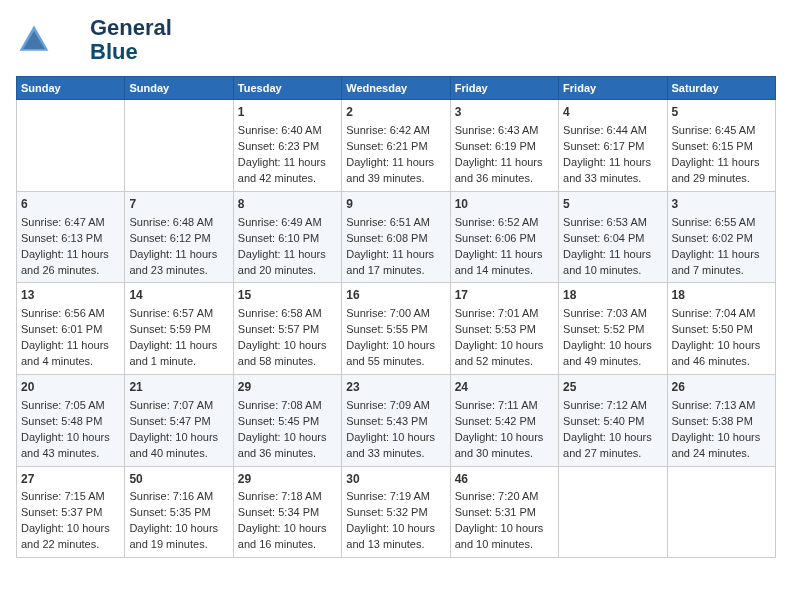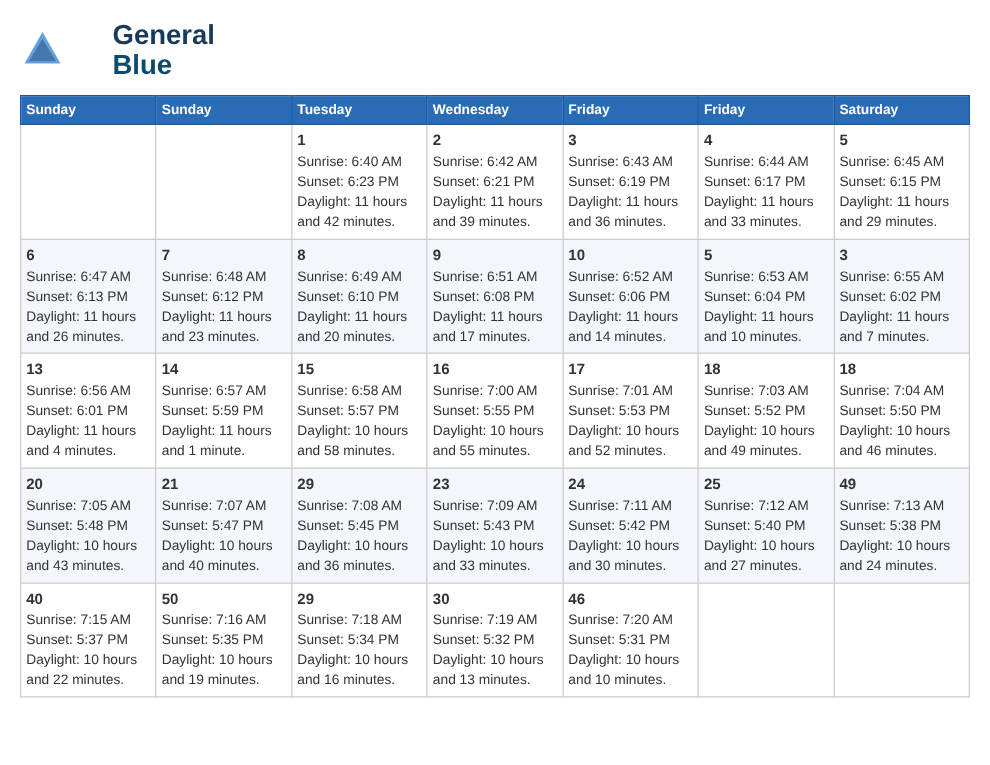--- a/index.html
+++ b/index.html
@@ -227,27 +227,27 @@
         </td>
         <td>
           <span class="day-num">24</span>
           <div class="day-info">Sunrise: 7:11 AM<br>Sunset: 5:42 PM<br>Daylight: 10 hours and 30 minutes.</div>
         </td>
         <td>
           <span class="day-num">25</span>
           <div class="day-info">Sunrise: 7:12 AM<br>Sunset: 5:40 PM<br>Daylight: 10 hours and 27 minutes.</div>
         </td>
         <td>
-          <span class="day-num">49</span>
+          <span class="day-num">26</span>
           <div class="day-info">Sunrise: 7:13 AM<br>Sunset: 5:38 PM<br>Daylight: 10 hours and 24 minutes.</div>
         </td>
       </tr>
       <tr>
         <td>
-          <span class="day-num">40</span>
+          <span class="day-num">27</span>
           <div class="day-info">Sunrise: 7:15 AM<br>Sunset: 5:37 PM<br>Daylight: 10 hours and 22 minutes.</div>
         </td>
         <td>
           <span class="day-num">50</span>
           <div class="day-info">Sunrise: 7:16 AM<br>Sunset: 5:35 PM<br>Daylight: 10 hours and 19 minutes.</div>
         </td>
         <td>
           <span class="day-num">29</span>
           <div class="day-info">Sunrise: 7:18 AM<br>Sunset: 5:34 PM<br>Daylight: 10 hours and 16 minutes.</div>
         </td>

